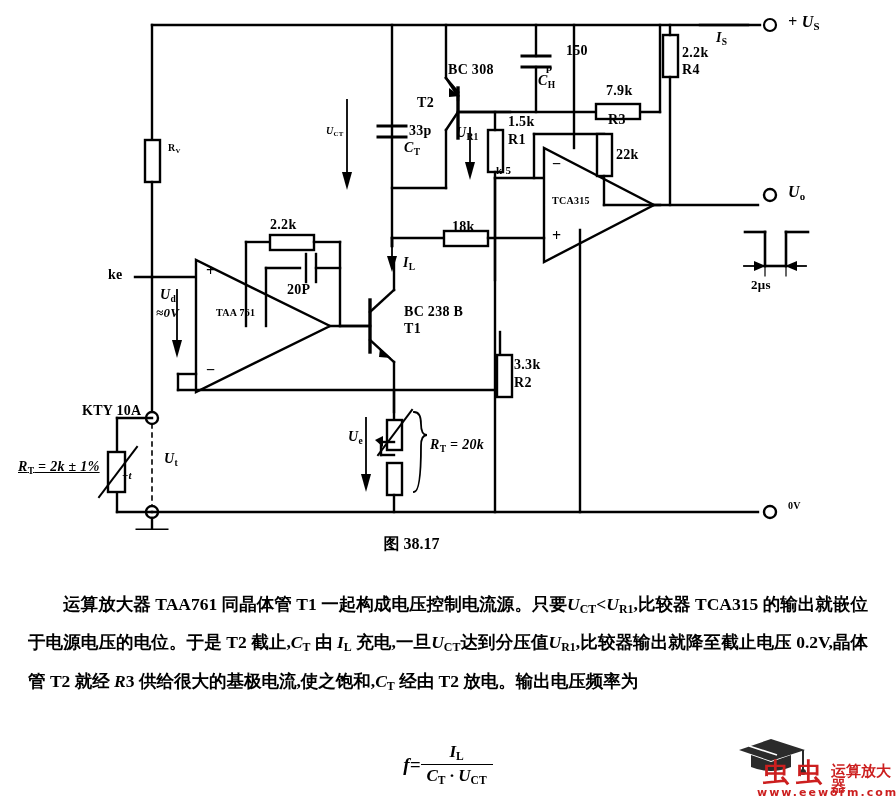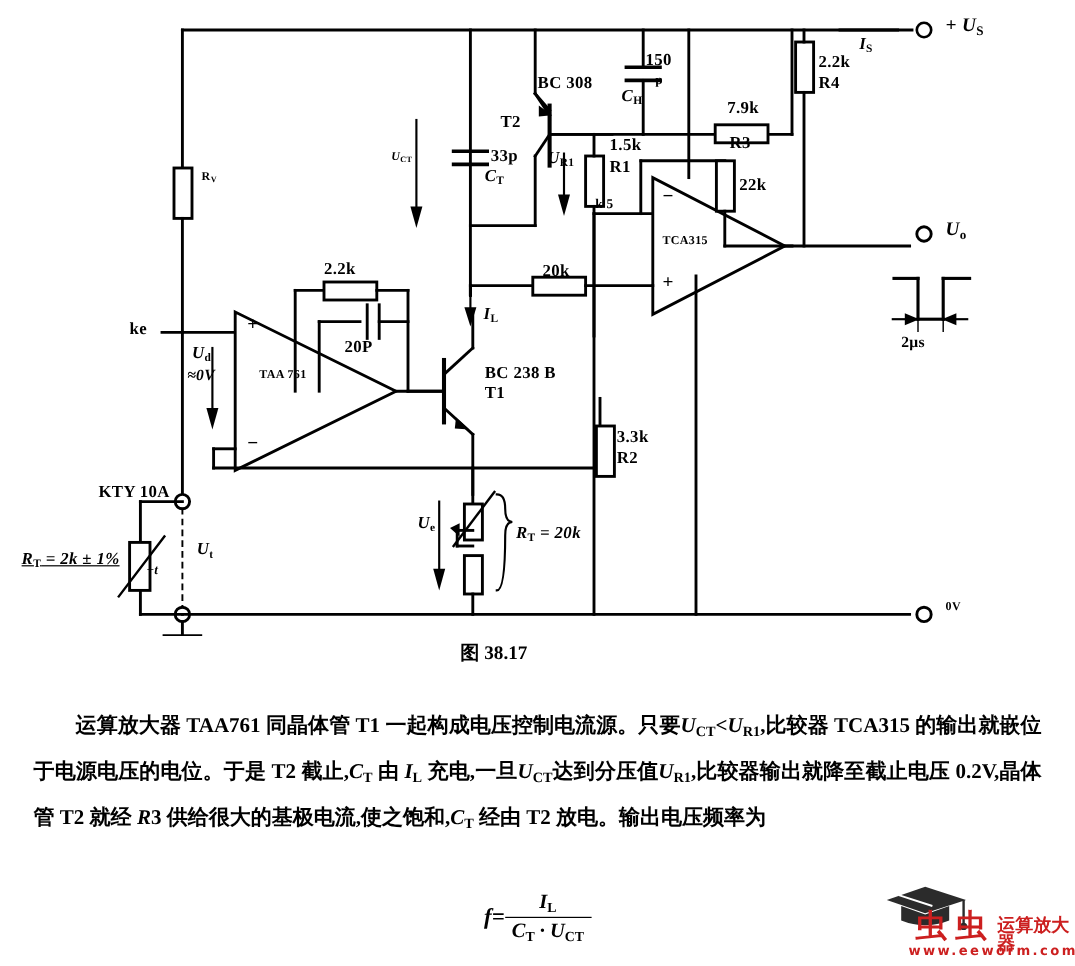--- a/index.html
+++ b/index.html
@@ -272,37 +272,37 @@
 <div class="lbl s14" style="left:404px;top:305px;"><span>BC 238 B</span></div>
 <div class="lbl s14" style="left:404px;top:322px;"><span>T1</span></div>
 
 <div class="lbl s15 it" style="left:326px;top:126px;"><span>U</span><sub>CT</sub></div>
 <div class="lbl s14" style="left:409px;top:124px;"><span>33p</span></div>
 <div class="lbl s14 it" style="left:404px;top:141px;"><span>C</span><sub>T</sub></div>
 
 <div class="lbl s14" style="left:448px;top:63px;"><span>BC 308</span></div>
 <div class="lbl s14" style="left:417px;top:96px;"><span>T2</span></div>
 
-<div class="lbl s14" style="left:538px;top:44px;"><span>150</span></div>
+<div class="lbl s14" style="left:538px;top:44px;padding-left:28px;"><span>150</span></div>
 <div class="lbl s11" style="left:546px;top:62px;"><span>p</span></div>
-<div class="lbl s14 it" style="left:518px;top:74px;"><span>C</span><sub>H</sub></div>
+<div class="lbl s14 it" style="left:538px;top:74px;"><span>C</span><sub>H</sub></div>
 
 <div class="lbl s14 it" style="left:456px;top:126px;"><span>U</span><sub>R1</sub></div>
 <div class="lbl s14" style="left:508px;top:115px;"><span>1.5k</span></div>
 <div class="lbl s14" style="left:508px;top:133px;"><span>R1</span></div>
 <div class="lbl s11" style="left:496px;top:165px;"><span>k 5</span></div>
 
 <div class="lbl s14" style="left:606px;top:84px;"><span>7.9k</span></div>
 <div class="lbl s14" style="left:608px;top:113px;"><span>R3</span></div>
 <div class="lbl s14" style="left:682px;top:46px;"><span>2.2k</span></div>
 <div class="lbl s14" style="left:682px;top:63px;"><span>R4</span></div>
 <div class="lbl s14" style="left:616px;top:148px;"><span>22k</span></div>
 
 <div class="lbl s15" style="left:552px;top:196px;"><span>TCA315</span></div>
-<div class="lbl s14" style="left:452px;top:220px;"><span>20k</span></div>
+<div class="lbl s14" style="left:452px;top:220px;"><span>18k</span></div>
 
 <div class="lbl s14" style="left:514px;top:358px;"><span>3.3k</span></div>
 <div class="lbl s14" style="left:514px;top:376px;"><span>R2</span></div>
 
 <div class="lbl s14 it" style="left:348px;top:430px;"><span>U</span><sub>e</sub></div>
 <div class="lbl s14 it" style="left:430px;top:438px;"><span>R</span><sub>T</sub><span> = 20k</span></div>
 
 <div class="lbl s14" style="left:82px;top:404px;"><span>KTY 10A</span></div>
 <div class="lbl s14 it" style="left:18px;top:460px;text-decoration:underline;"><span>R</span><sub>T</sub><span> = 2k ± 1%</span></div>
 <div class="lbl s11 it" style="left:122px;top:470px;"><span>+t</span></div>

